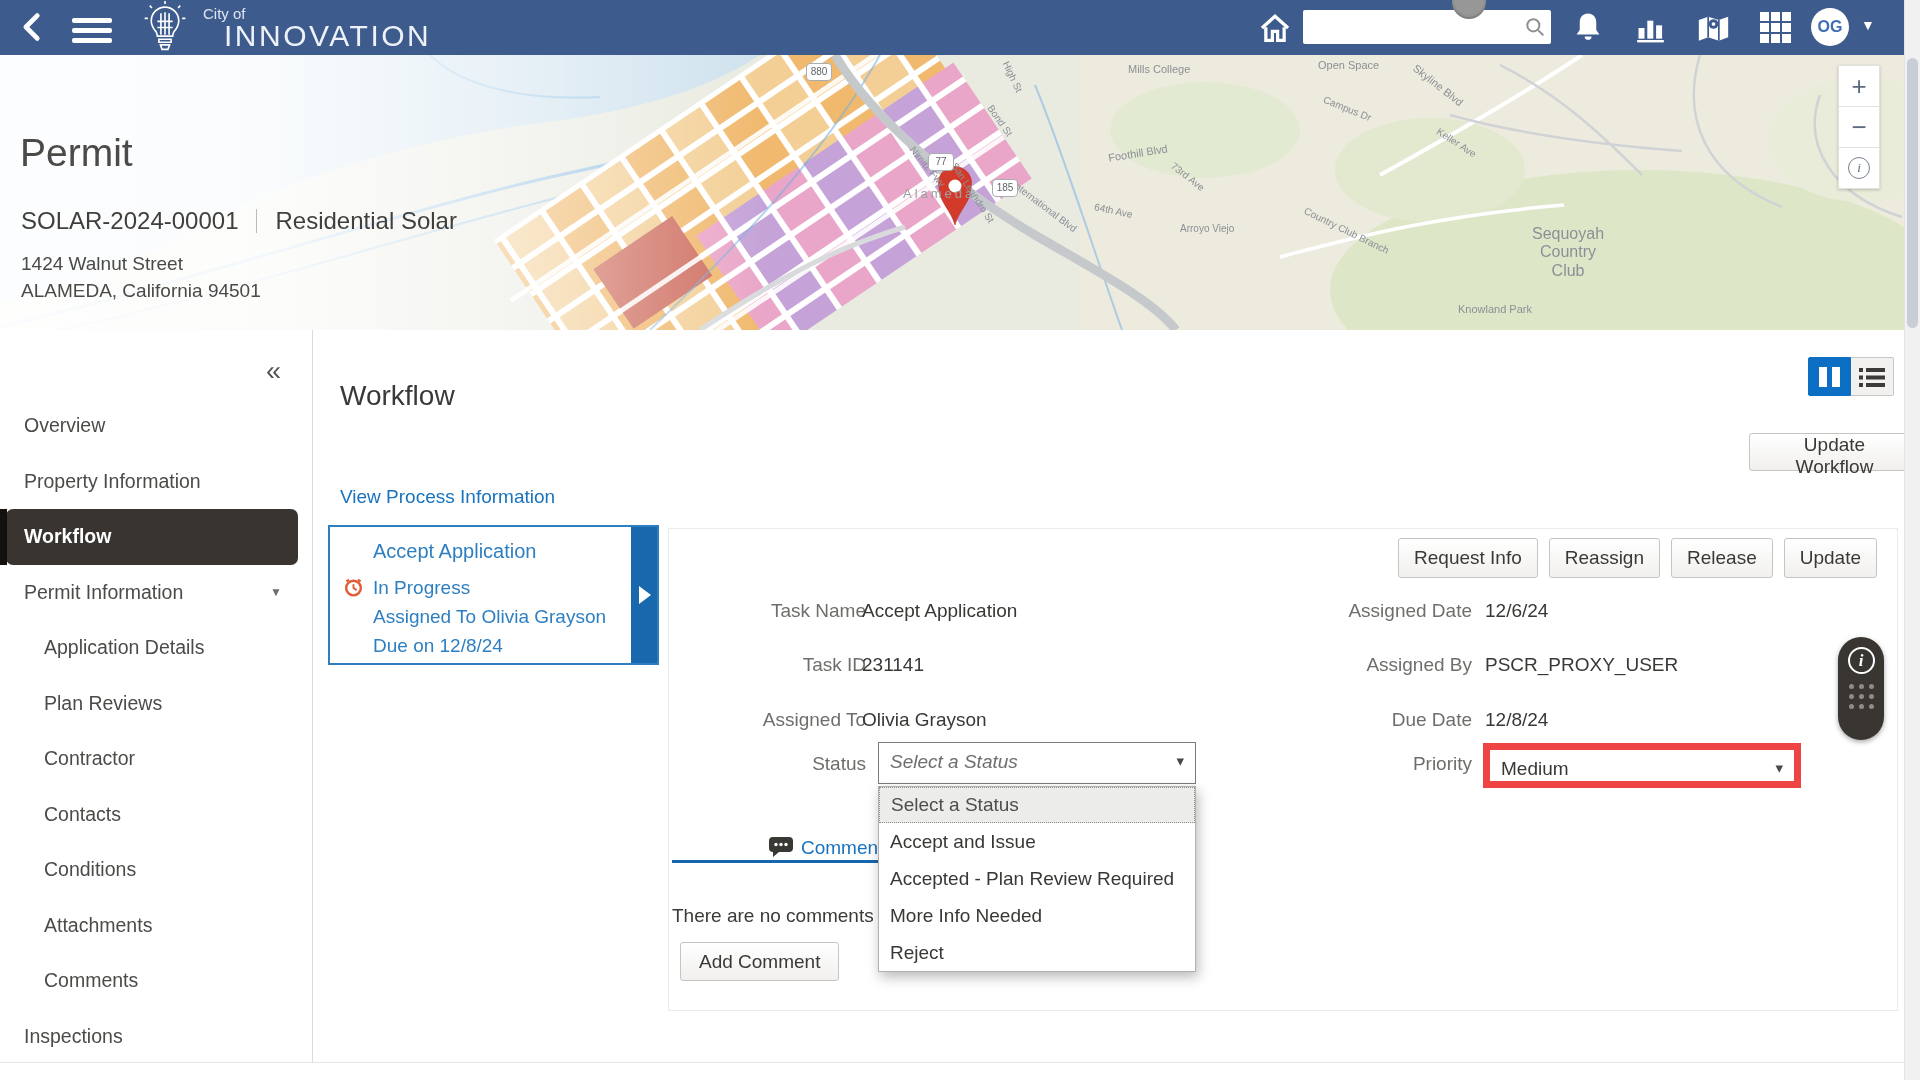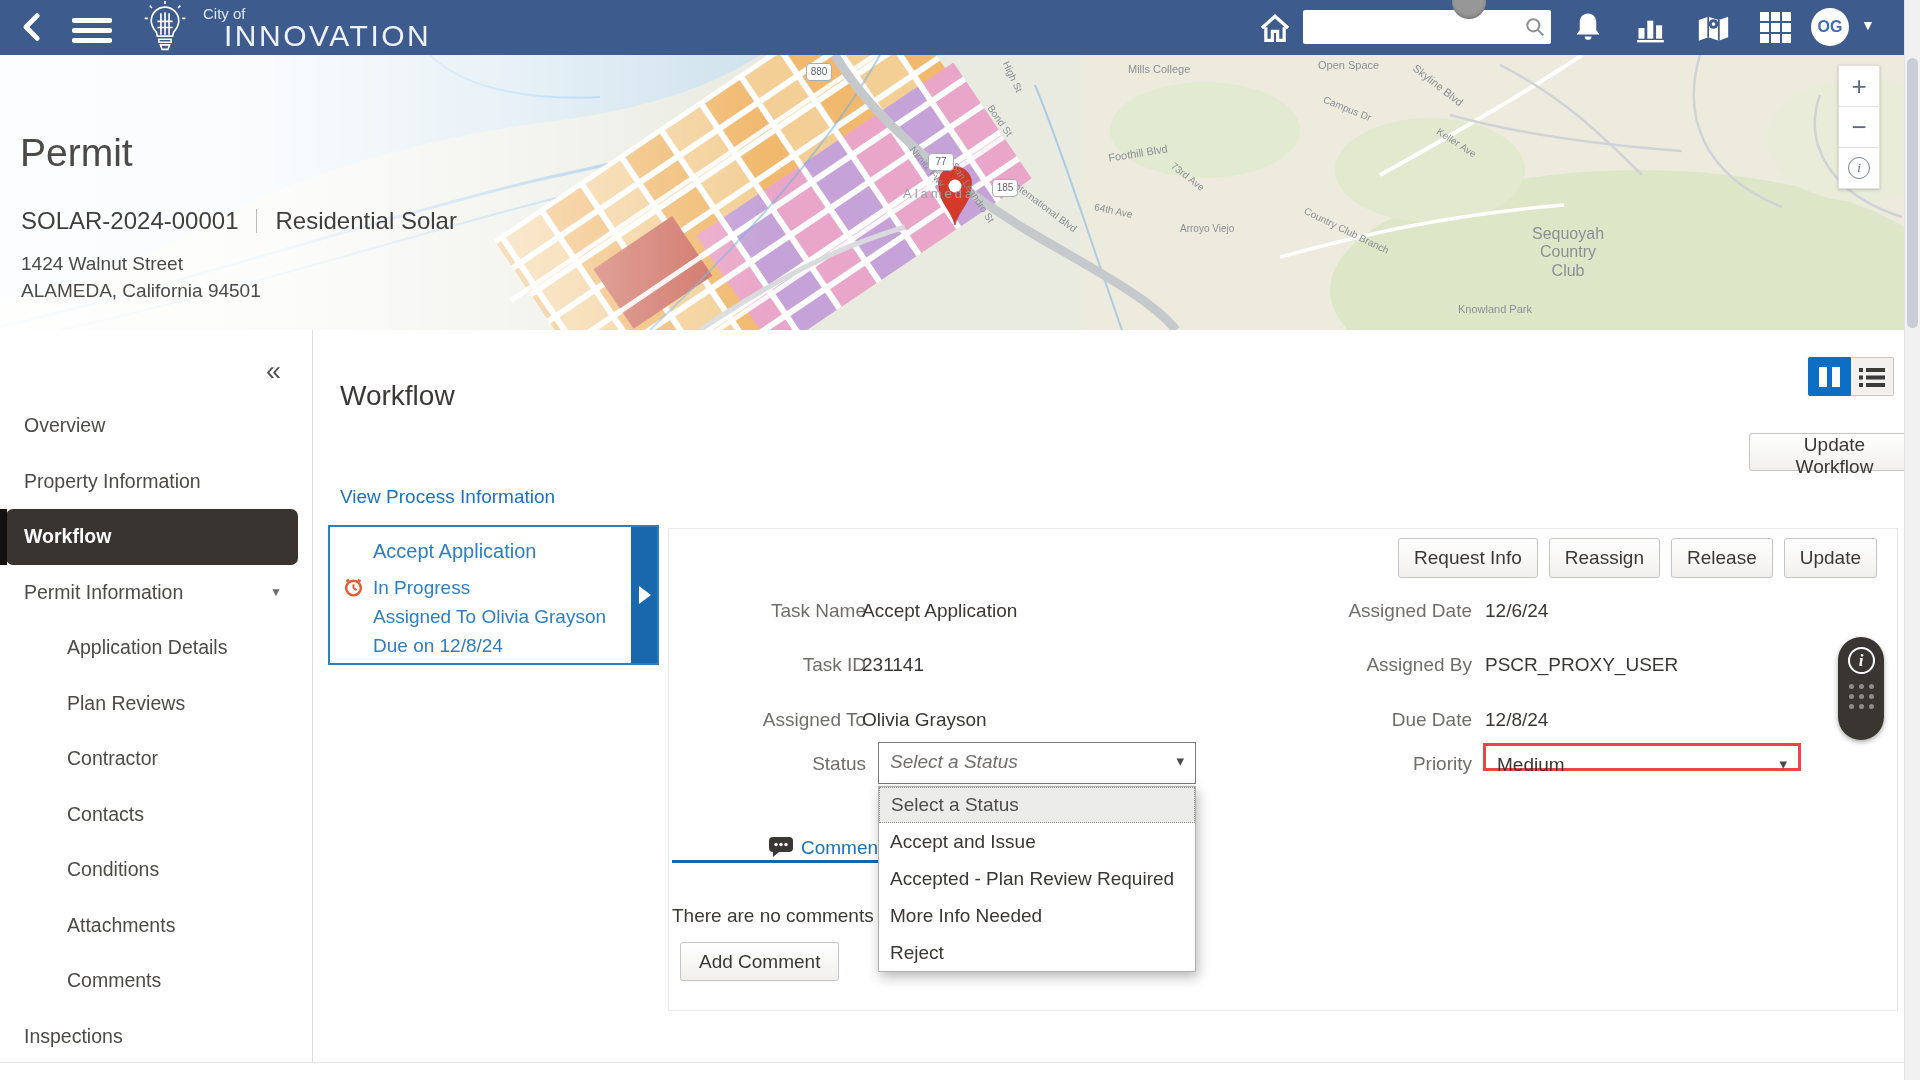--- a/index.html
+++ b/index.html
@@ -44,21 +44,21 @@
   .mc{height:40px;background:#fff;border:1px solid #e3e1dd;border-top:none;display:flex;align-items:center;justify-content:center;
       font-size:26px;color:#5c6b7d;cursor:pointer;}
   .mc:first-child{border-top:1px solid #e3e1dd;}
   .mc .info-circ{width:20px;height:20px;border:1.6px solid #76828f;border-radius:50%;font-size:13px;line-height:19px;text-align:center;font-family:"Liberation Serif",serif;font-style:italic;}
 
   
   .collapse-btn{position:absolute;left:266px;top:356px;font-size:27px;color:#53524f;cursor:pointer;z-index:2;}
   .sidebar-line{position:absolute;left:312px;top:330px;width:1px;height:733px;background:#dddbd7;}
   .nav{position:absolute;left:0;top:398px;width:312px;}
   .nav-item{height:55.5px;display:flex;align-items:center;padding-left:24px;font-size:19.5px;color:#4c4b48;position:relative;cursor:pointer;box-sizing:border-box;}
-  .nav-item.indent{padding-left:67px;}
+  .nav-item.indent{padding-left:44px;}
   .nav-item.selected{background:#393430;border-radius:7px;margin:0 14px 0 6px;padding-left:18px;color:#fff;font-weight:bold;}
   .nav-item.selected::before{content:"";position:absolute;left:-6px;top:0;bottom:0;width:7px;background:#121110;}
   .nav-caret{margin-left:auto;margin-right:30px;font-size:12px;color:#6e6d6a;}
 
   
   .page-title{position:absolute;left:340px;top:380px;font-size:28px;color:#3a3937;}
   .view-toggle{position:absolute;left:1808px;top:357px;display:flex;z-index:2;}
   .tg{width:43px;height:39px;display:flex;align-items:center;justify-content:center;cursor:pointer;box-sizing:border-box;}
   .tg-card{background:#0c6fc4;border:1px solid #0c6fc4;border-radius:2px 0 0 2px;}
   .tg-card i{display:inline-block;width:8px;height:20px;background:#fff;margin:0 2.5px;}
@@ -81,21 +81,21 @@
   .panel{position:absolute;left:668px;top:528px;width:1230px;height:483px;border:1px solid #eceae7;box-sizing:border-box;background:#fff;}
   .action-row{position:absolute;right:43px;top:538px;display:flex;gap:11px;z-index:2;}
   .action-row .btn{height:40px;padding:0 15px;text-align:right;}
   .flabel{position:absolute;width:230px;text-align:right;font-size:19px;color:#6f6e6b;}
   .fval{position:absolute;font-size:19px;color:#3a3835;}
   .select{position:absolute;background:#fff;box-sizing:border-box;cursor:pointer;}
   .select .sel-text{position:absolute;left:11px;top:8px;font-size:19px;}
   .select .sel-caret{position:absolute;right:11px;top:9px;font-size:15px;color:#4a4948;}
   .status-select{left:878px;top:742px;width:318px;height:42px;border:1px solid #7b7a78;}
   .status-select .sel-text{color:#6f6e6c;font-style:italic;}
-  .priority-select{left:1483px;top:743px;width:318px;height:28px;border:3px solid #ef4444;}
+  .priority-select{left:1483px;top:743px;width:318px;height:45px;border:7px solid #ef4444;}
   .priority-select .sel-text{color:#3a3835;}
 
   .dropdown{position:absolute;left:878px;top:786px;width:316px;background:#fff;border:1px solid #b3b1ae;
             box-shadow:2px 5px 12px rgba(0,0,0,.28);z-index:5;}
   .dd-item{height:37px;line-height:37px;padding-left:11px;font-size:19px;color:#3a3835;background:#fff;cursor:pointer;box-sizing:border-box;}
   .dd-item.first{background:#ececea;border:1px dotted #8f8e8b;color:#4f4e4b;height:36px;line-height:34px;}
 
   
   .cm-icon{position:absolute;left:767px;top:835px;}
   .cm-tab{position:absolute;left:801px;top:837px;font-size:19px;color:#1a73be;cursor:pointer;}

